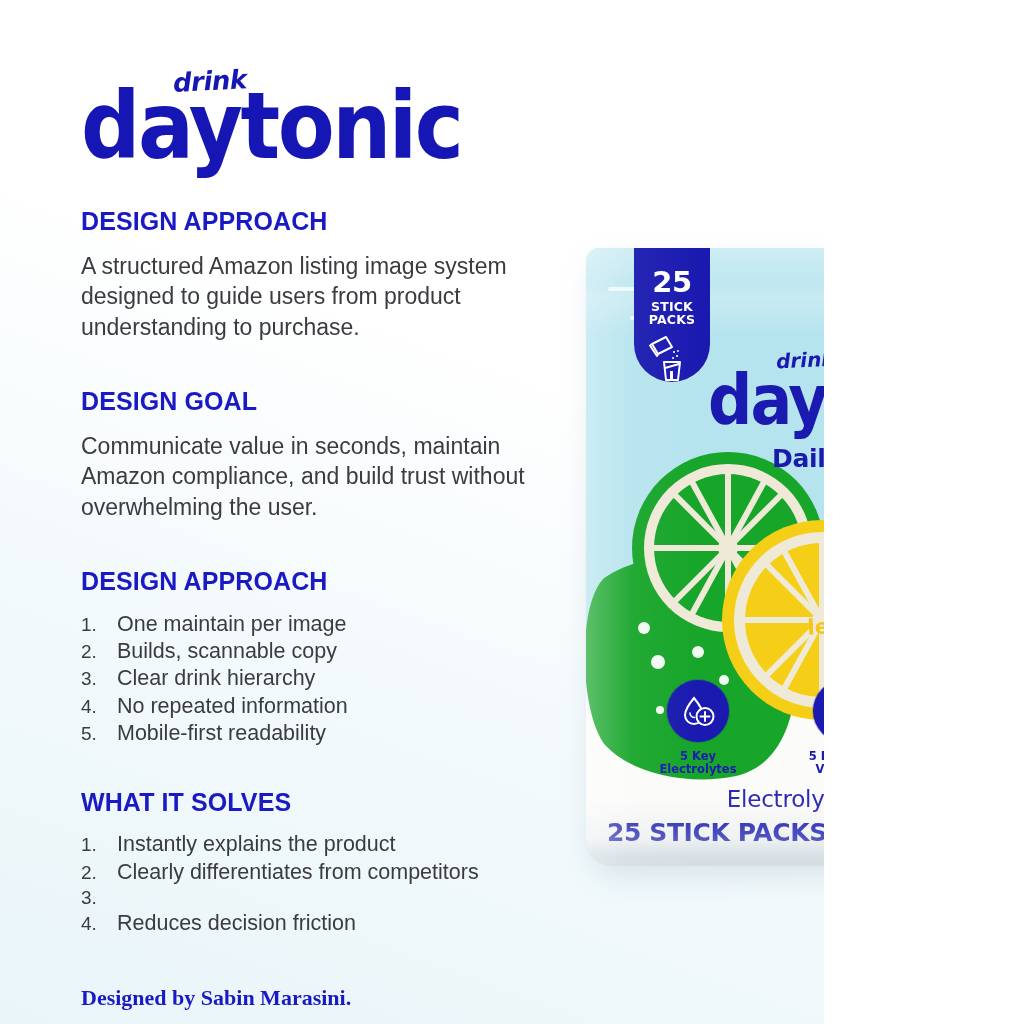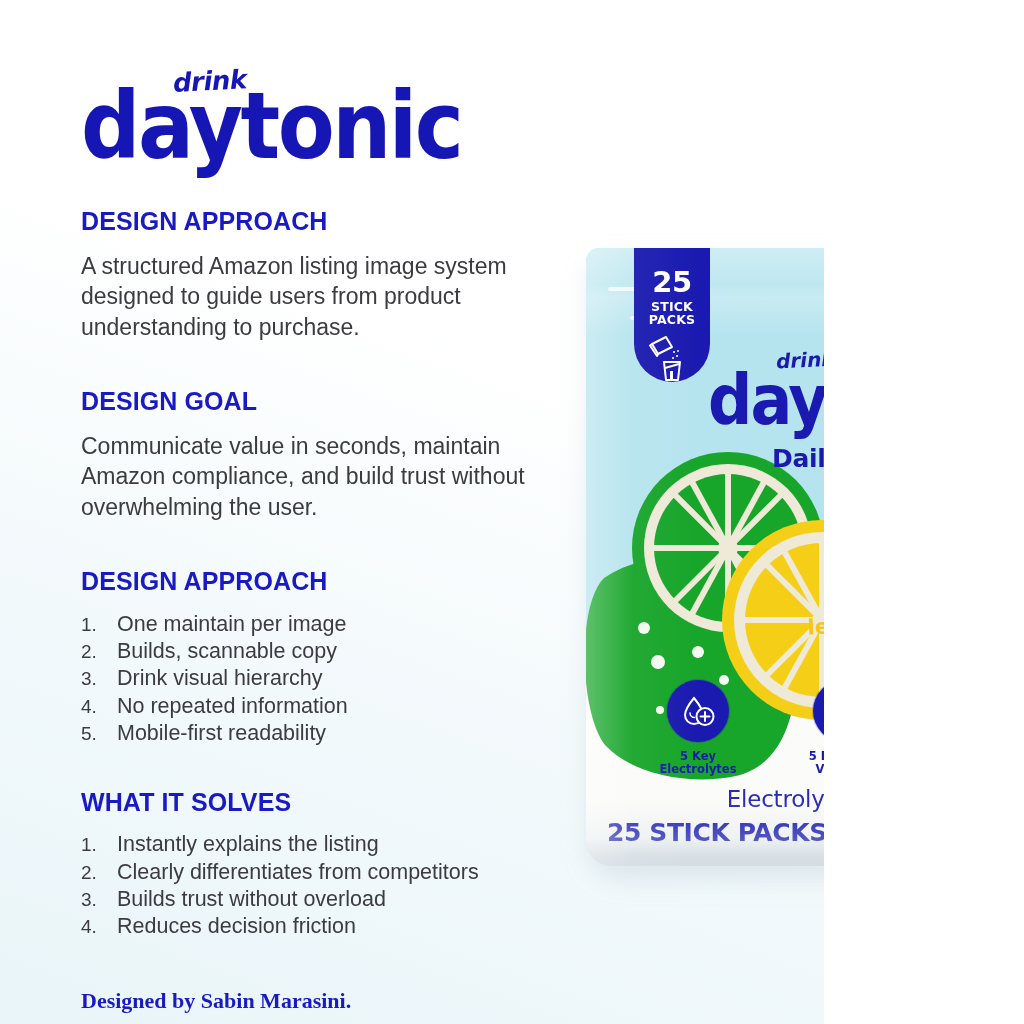--- a/index.html
+++ b/index.html
@@ -388,49 +388,48 @@
           <li>
             <span class="idx">1.</span>
             <span>One maintain per image</span>
           </li>
           <li>
             <span class="idx">2.</span>
             <span>Builds, scannable copy</span>
           </li>
           <li>
             <span class="idx">3.</span>
-            <span>Drink visual hierarchy</span>
+            <span>Clear drink hierarchy</span>
           </li>
           <li>
             <span class="idx">4.</span>
             <span>No repeated information</span>
           </li>
           <li>
             <span class="idx">5.</span>
             <span>Mobile-first readability</span>
           </li>
         </ol>
     </div>
 
     <div class="gap-3"></div>
 
     <div class="sec">
       <h2 class="sec-title">WHAT IT SOLVES</h2>
       <ol class="num-list" id="solves-list">
           <li>
             <span class="idx">1.</span>
-            <span>Instantly explains the listing</span>
+            <span>Instantly explains the product</span>
           </li>
           <li>
             <span class="idx">2.</span>
             <span>Clearly differentiates from competitors</span>
           </li>
           <li>
             <span class="idx">3.</span>
-            <span>Builds trust without overload</span>
           </li>
           <li>
             <span class="idx">4.</span>
             <span>Reduces decision friction</span>
           </li>
         </ol>
     </div>
 
     <div class="gap-4"></div>
 

